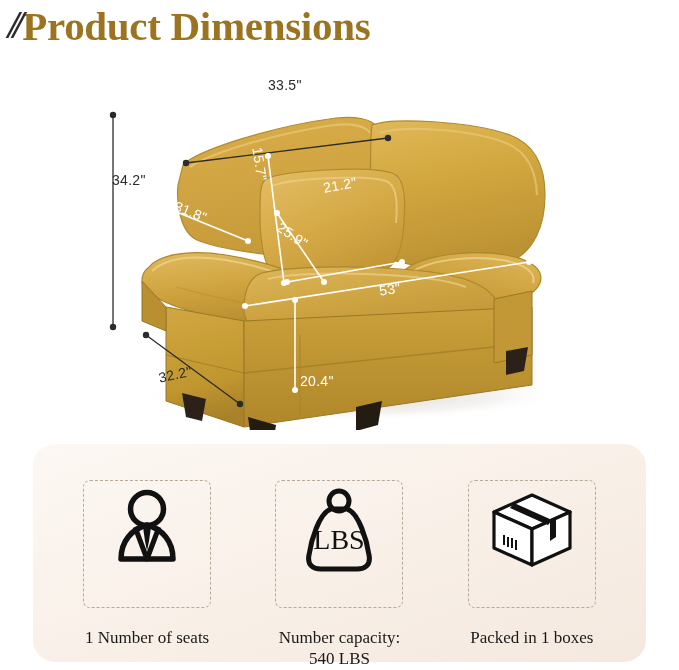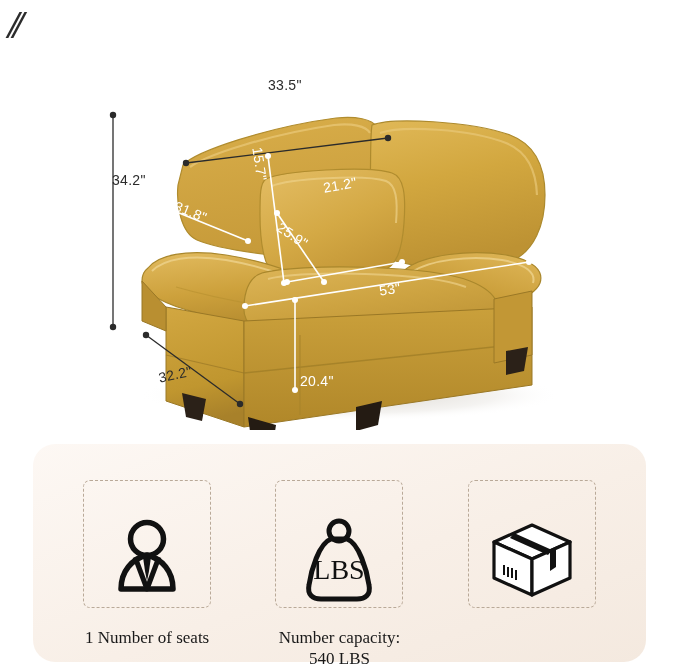--- a/index.html
+++ b/index.html
@@ -81,38 +81,39 @@
   .card {
     width: 170px;
     display: flex;
     flex-direction: column;
     align-items: center;
   }
   .iconbox {
     width: 128px; height: 128px;
     border: 1px dashed #b9a998;
     border-radius: 7px;
-    display: flex; align-items: flex-end; justify-content: center;
+    display: flex; align-items: flex-start; justify-content: center;
   }
   .card-label {
     margin-top: 19px;
     font-family: "Liberation Serif", "DejaVu Serif", serif;
     font-size: 17px;
     color: #191919;
     text-align: center;
     line-height: 1.25;
   }
 </style>
 </head>
 <body>
 
 <div id="page">
 
   <div class="title-row">
     <span class="slashes">//</span>
+    <span class="title-text">Product Dimensions</span>
   </div>
 
   <div id="sofa-stage">
 
     <svg id="sofa-svg" width="679" height="375" viewBox="0 0 679 375">
       <defs>
         <linearGradient id="gBackMain" x1="0" y1="0" x2="0.25" y2="1">
           <stop offset="0%" stop-color="#e0b857"></stop>
           <stop offset="45%" stop-color="#d2a73f"></stop>
           <stop offset="100%" stop-color="#bd9233"></stop>
@@ -329,18 +330,21 @@
             <path d="M66,40 L72,37 L72,56 L66,60 Z" fill="#111"></path>
 
             <g fill="#111">
               <rect x="19" y="54" width="2" height="10"></rect>
               <rect x="23" y="56" width="2" height="10"></rect>
               <rect x="27" y="57" width="2" height="10"></rect>
               <rect x="31" y="59" width="2" height="10"></rect>
             </g>
           </svg>
         </div>
+        <div class="card-label">
+          <span>Packed in 1 boxes</span>
+        </div>
       </div>
 
     </div>
   </div>
 
 </div>
 
 </body></html>

